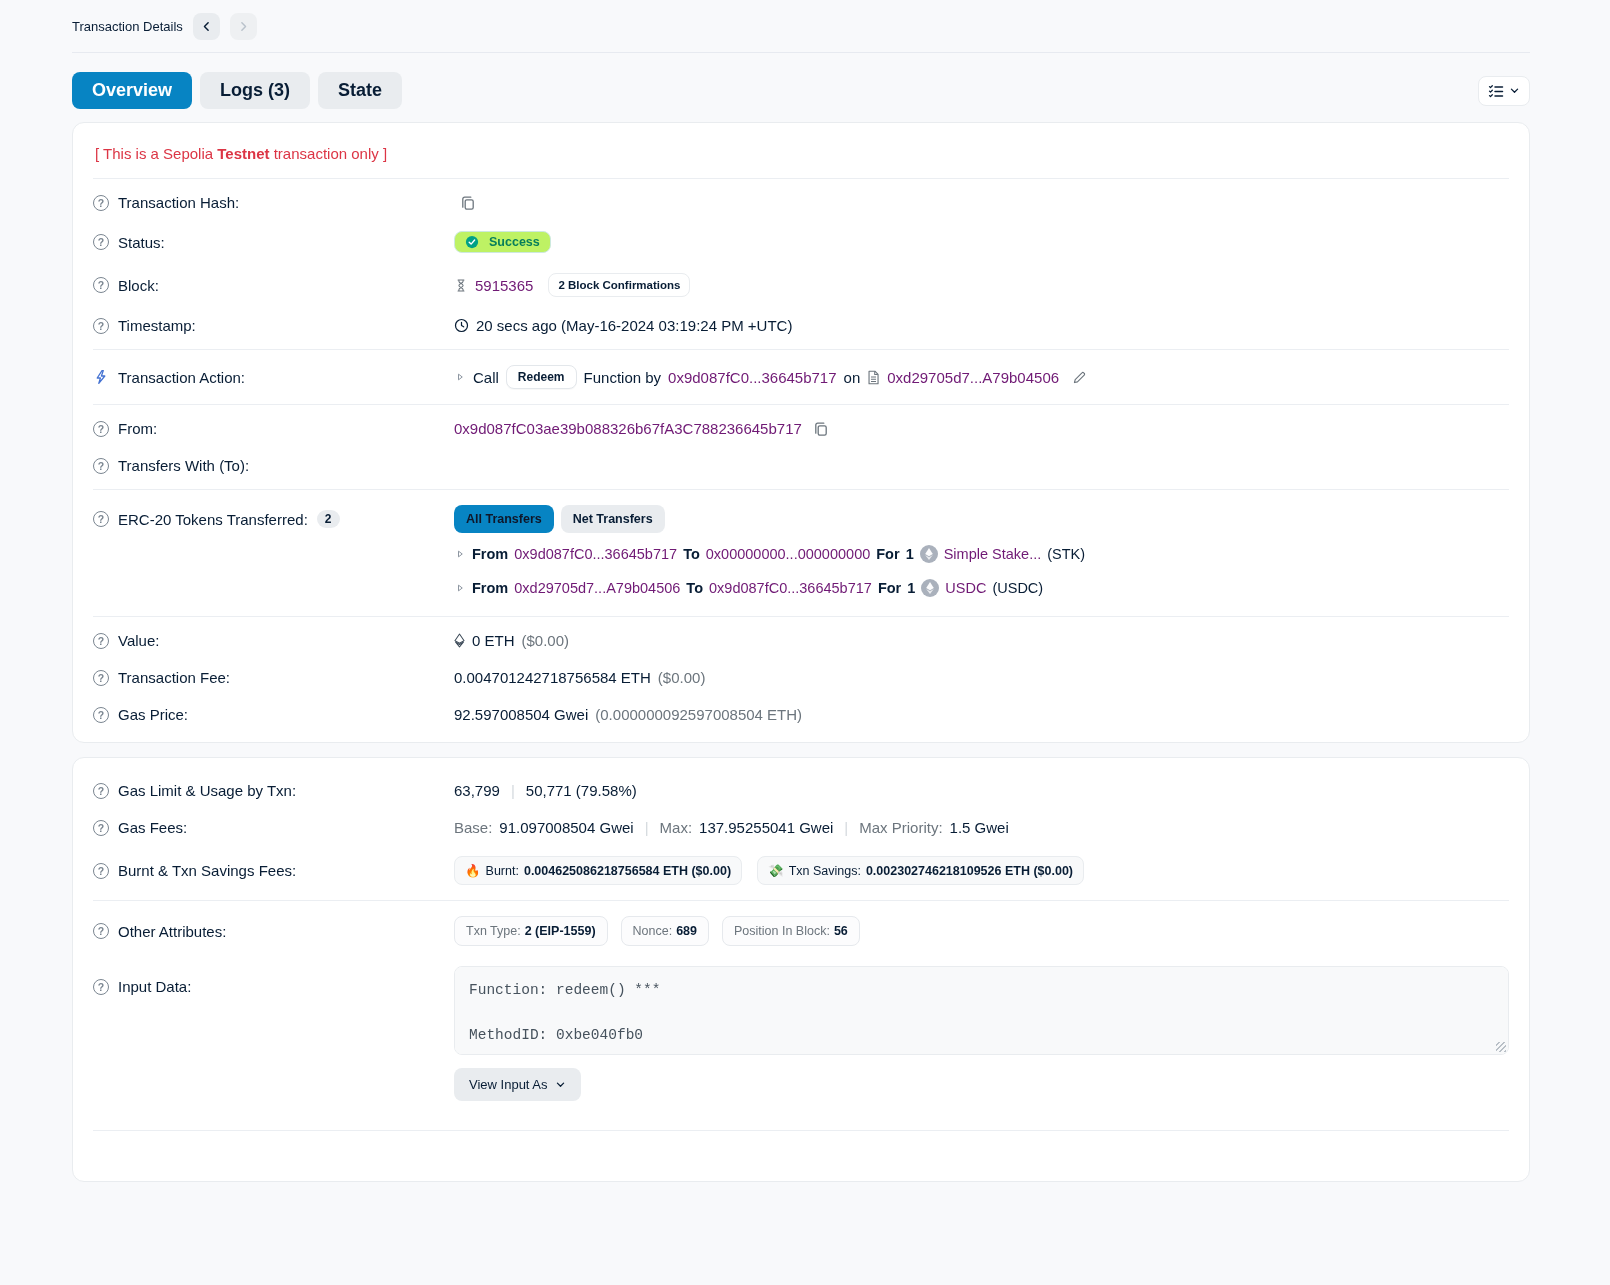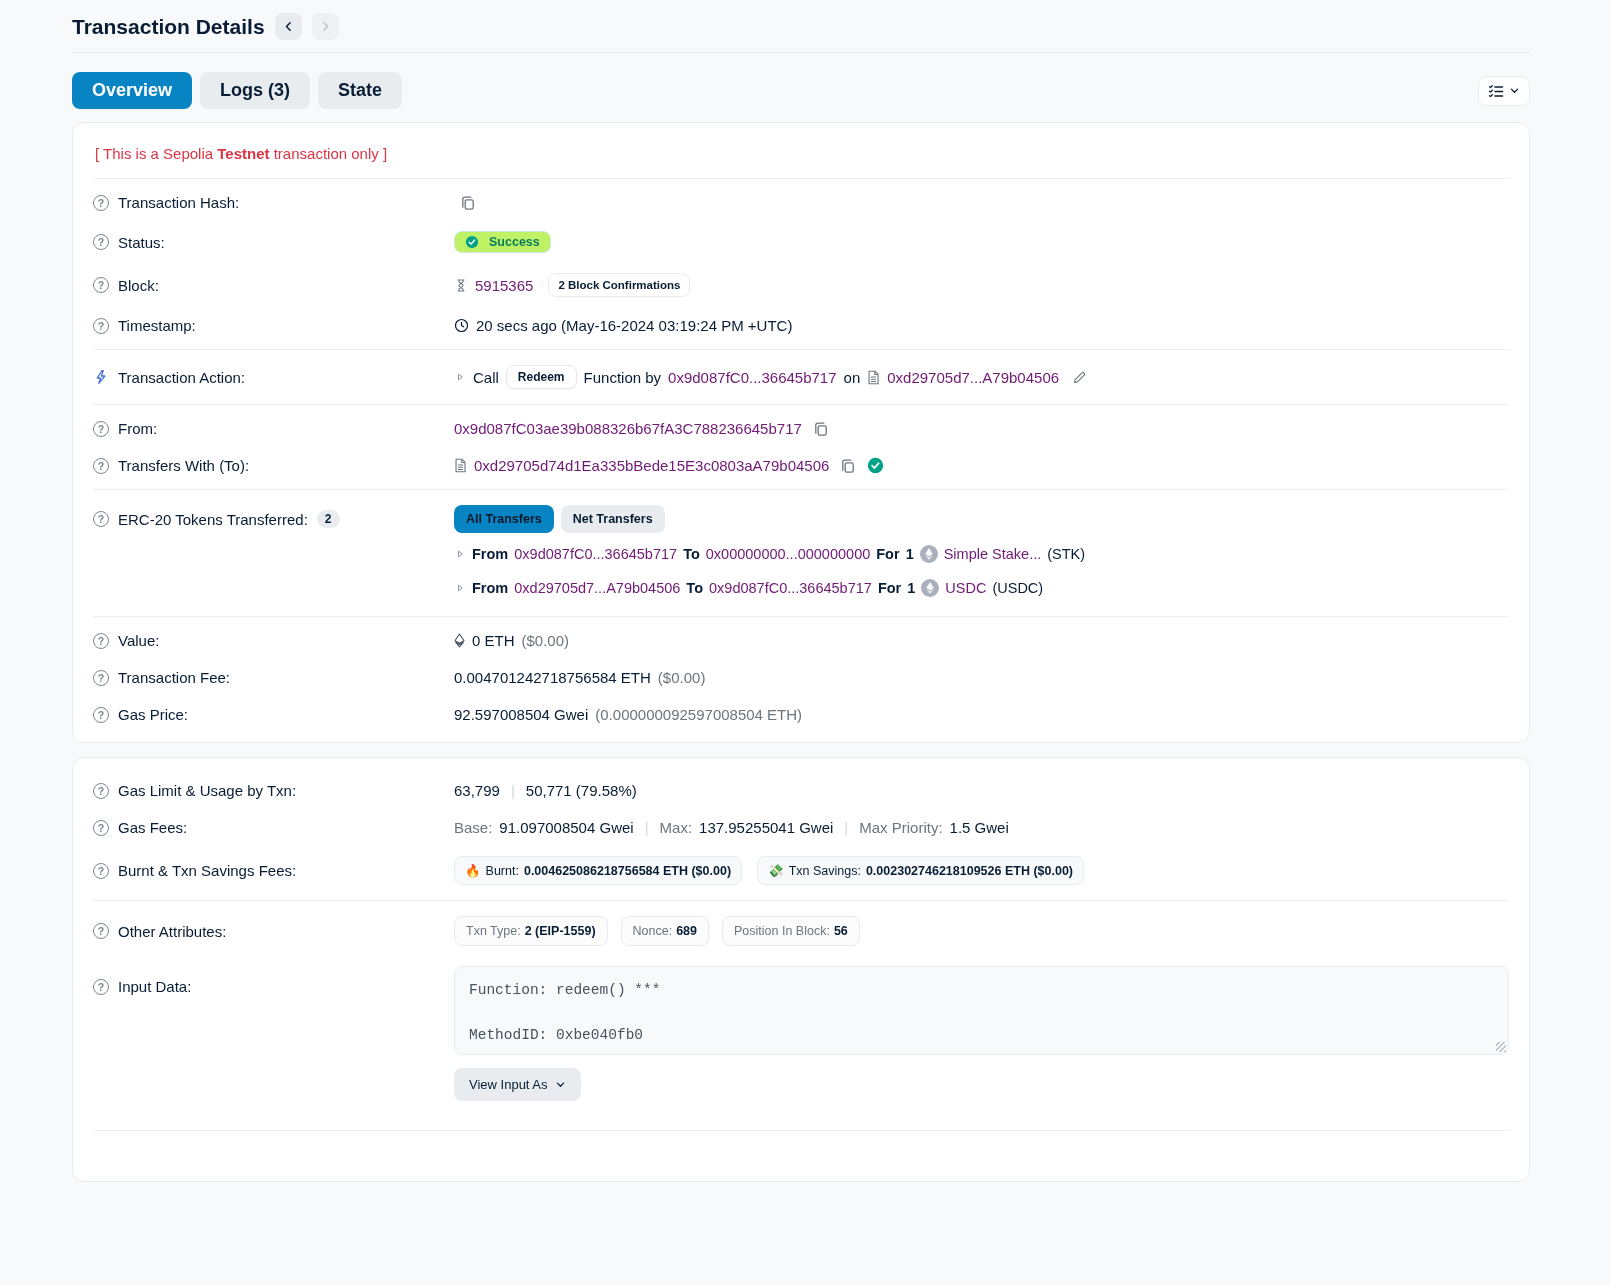--- a/index.html
+++ b/index.html
@@ -7,21 +7,21 @@
   body {
     width:1610px; height:1285px; overflow:hidden;
     background:#f8f9fb;
     font-family:"Liberation Sans","DejaVu Sans",sans-serif;
     color:#081d35; font-size:15px;
   }
   .container { margin:0 80px 0 72px; }
 
   
   .topbar { display:flex; align-items:center; gap:10px; padding:13px 0 12px 0; }
-  .page-title { font-size:21px; font-weight:700; margin:0; }
+  .page-title { font-size:13px; font-weight:400; margin:0; }
   .navbtn { width:27px; height:27px; border:none; border-radius:8px; background:#e9ecef;
     display:inline-flex; align-items:center; justify-content:center; cursor:pointer; padding:0; }
   .navbtn.disabled { background:#eef0f2; }
   .top-divider { height:1px; background:#e7eaf0; }
 
   
   .tabsrow { display:flex; align-items:center; justify-content:space-between; margin:19px 0 13px 0; }
   .tabs { display:flex; gap:8px; }
   .tab { border:none; border-radius:8px; padding:8px 20px; font-size:18px; font-weight:600;
     background:#e9ecef; color:#081d35; cursor:pointer; font-family:inherit; }
@@ -265,41 +265,20 @@
               </svg>
           </span>
         </div>
       </div>
 
       <div class="row">
         <div class="lbl">
           <span class="q"></span>
           <span>Transfers With (To):</span>
         </div>
-        <div class="val">
-          <span>
-            <svg width="13" height="15" viewBox="0 0 14 16">
-                <path d="M2.2 1.2h6.3l3.4 3.4v10.2H2.2z" fill="none" stroke="#6c757d" stroke-width="1.2" stroke-linejoin="round"></path>
-                <path d="M8.3 1.4v3.4h3.4M4.3 7.4h5.4M4.3 9.8h5.4M4.3 12.2h5.4" fill="none" stroke="#6c757d" stroke-width="1.1"></path>
-              </svg>
-          </span>
-          <a class="link">0xd29705d74d1Ea335bBede15E3c0803aA79b04506</a>
-          <span style="margin-left:4px">
-            <svg width="16" height="16" viewBox="0 0 16 16">
-                <rect x="5.2" y="4.8" width="8" height="9.4" rx="1.6" fill="none" stroke="#6c757d" stroke-width="1.3"></rect>
-                <path d="M10.8 2.2H4.6A1.8 1.8 0 0 0 2.8 4v8.2" fill="none" stroke="#6c757d" stroke-width="1.3" stroke-linecap="round"></path>
-              </svg>
-          </span>
-          <span style="margin-left:4px">
-            <svg width="17" height="17" viewBox="0 0 16 16">
-                <circle cx="8" cy="8" r="7.2" fill="#00a186"></circle>
-                <path d="M4.8 8.2 7 10.4l4-4.6" fill="none" stroke="#fff" stroke-width="1.6" stroke-linecap="round" stroke-linejoin="round"></path>
-              </svg>
-          </span>
-        </div>
       </div>
     </div>
 
     <div class="hr"></div>
 
     <div class="sec">
       <div class="row" style="padding-bottom:2px">
         <div class="lbl">
           <span class="q"></span>
           <span>ERC-20 Tokens Transferred:</span>

